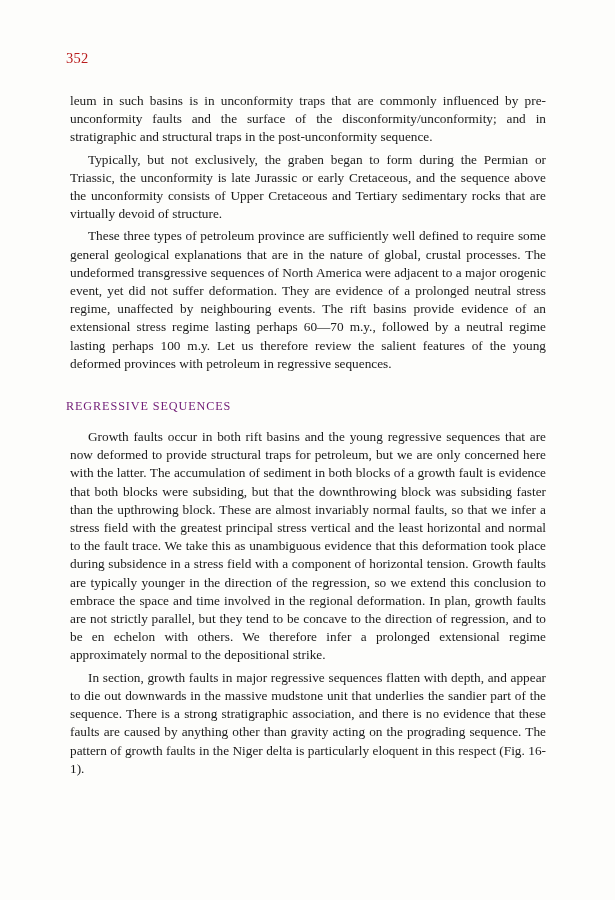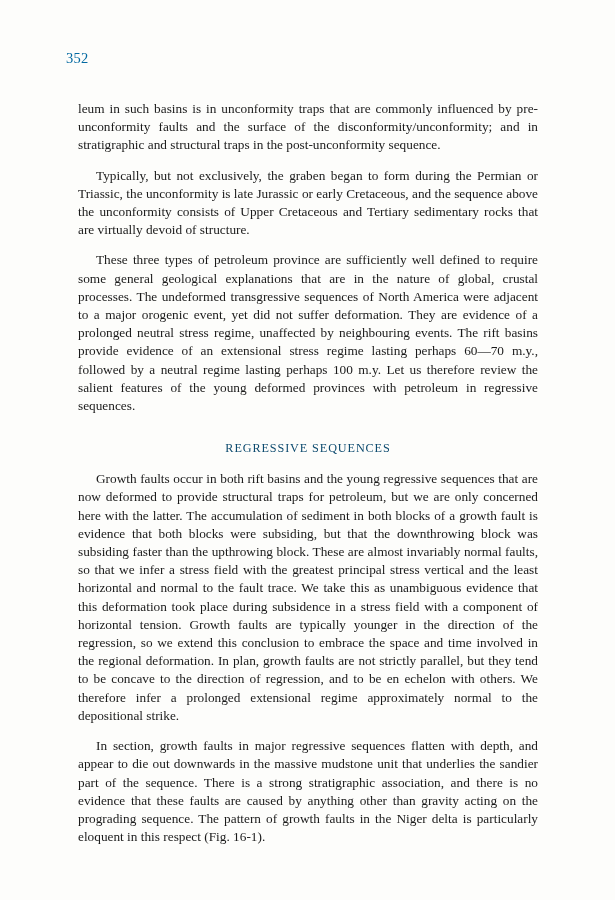--- a/index.html
+++ b/index.html
@@ -22,48 +22,48 @@
     width: 615px;
     height: 900px;
     background: #fdfdfb;
   }
   .page-number {
     position: absolute;
     left: 66px;
     top: 50px;
     font-size: 14.5px;
     letter-spacing: 0.2px;
-    color: #0369a1;
+    color: #b91c1c;
     text-align: center;
   }
   .content {
     position: absolute;
     left: 66px;
     top: 88px;
     width: 484px;
   }
   p {
-    margin: 12px;
+    margin: 4px;
     font-size: 13.3px;
     line-height: 18.2px;
     text-align: justify;
     text-justify: inter-word;
     color: #1a1a1a;
     hyphens: none;
   }
   p.indent {
     text-indent: 18px;
   }
   .section-heading {
     margin-top: 26px;
     margin-bottom: 14px;
     font-size: 12.2px;
     letter-spacing: 0.9px;
-    text-align: center;
-    color: #0c4a6e;
+    text-align: left;
+    color: #701a75;
   }
 </style>
 </head>
 <body>
 
 <div class="page">
 
   <div class="page-number">352</div>
 
   <div class="content">

